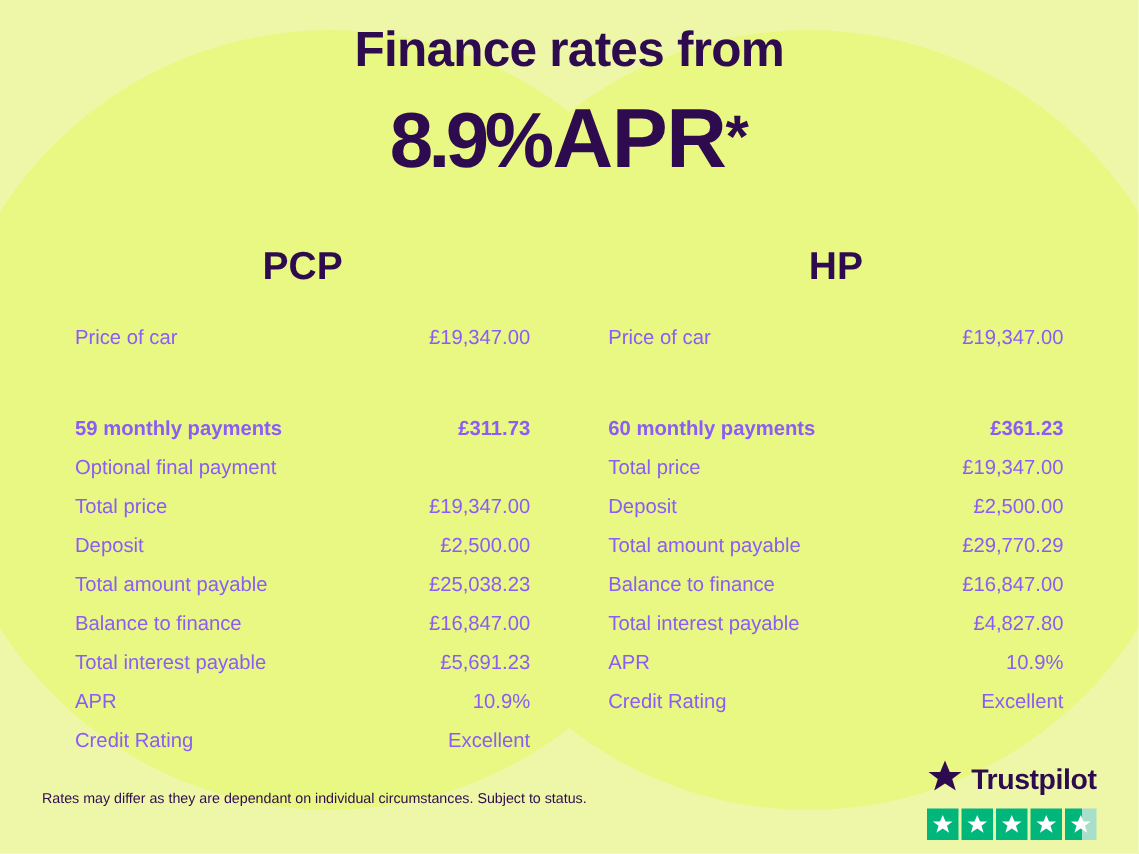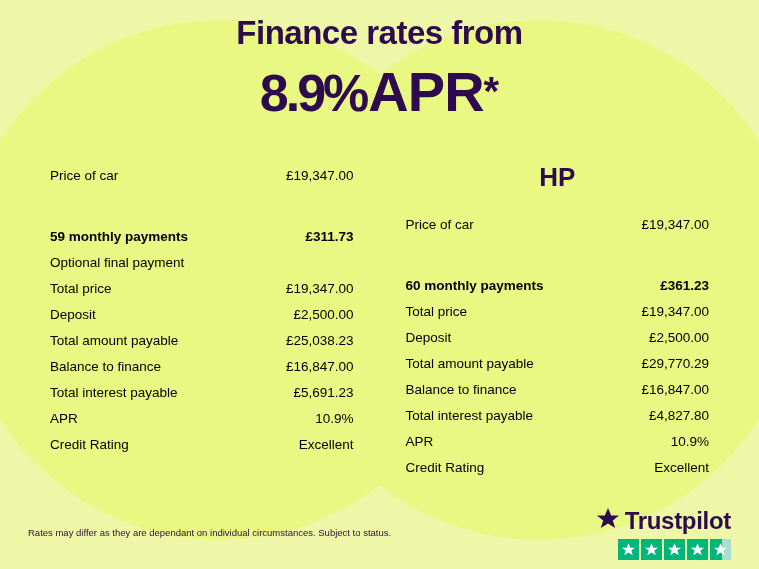--- a/index.html
+++ b/index.html
@@ -84,21 +84,21 @@
     text-align: center;
     color: #2d0b4e;
     font-weight: bold;
     font-size: 26px;
     margin-bottom: 18px;
   }
   .row {
     display: flex;
     justify-content: space-between;
     align-items: flex-end;
-    color: #000000;
+    color: #8b5cf6;
     font-size: 13.5px;
     padding: 5.5px 0;
     gap: 44px;
   }
   .row .label { text-align: left; }
   .row .value { text-align: right; }
   .row.bold .label, .row.bold .value { font-weight: bold; margin-top: 35px; }
 
   .footer {
     position: absolute;
@@ -125,21 +125,21 @@
     gap: 4px;
   }
   .tp-top {
     display: flex;
     align-items: center;
     gap: 5px;
   }
   .tp-name {
     color: #2d0b4e;
     font-weight: bold;
-    font-size: 24px;
+    font-size: 19px;
     letter-spacing: -0.3px;
   }
   .tp-stars {
     display: flex;
     gap: 2px;
   }
   .tp-star {
     width: 21px;
     height: 21px;
     background: #00b67a;
@@ -162,20 +162,21 @@
   <div class="content">
     <div class="headline">Finance rates from</div>
 
     <div class="bigrate">
       <span class="num">8.9%</span><span class="apr">APR</span><span class="star">*</span>
     </div>
 
     <div class="columns">
 
       <div class="col">
+        <div class="col-title">PCP</div>
 
         <div class="row">
           <span class="label">Price of car</span>
           <span class="value">£19,347.00</span>
         </div>
         <div class="row bold">
           <span class="label">59 monthly payments</span>
           <span class="value">£311.73</span>
         </div>
         <div class="row">

